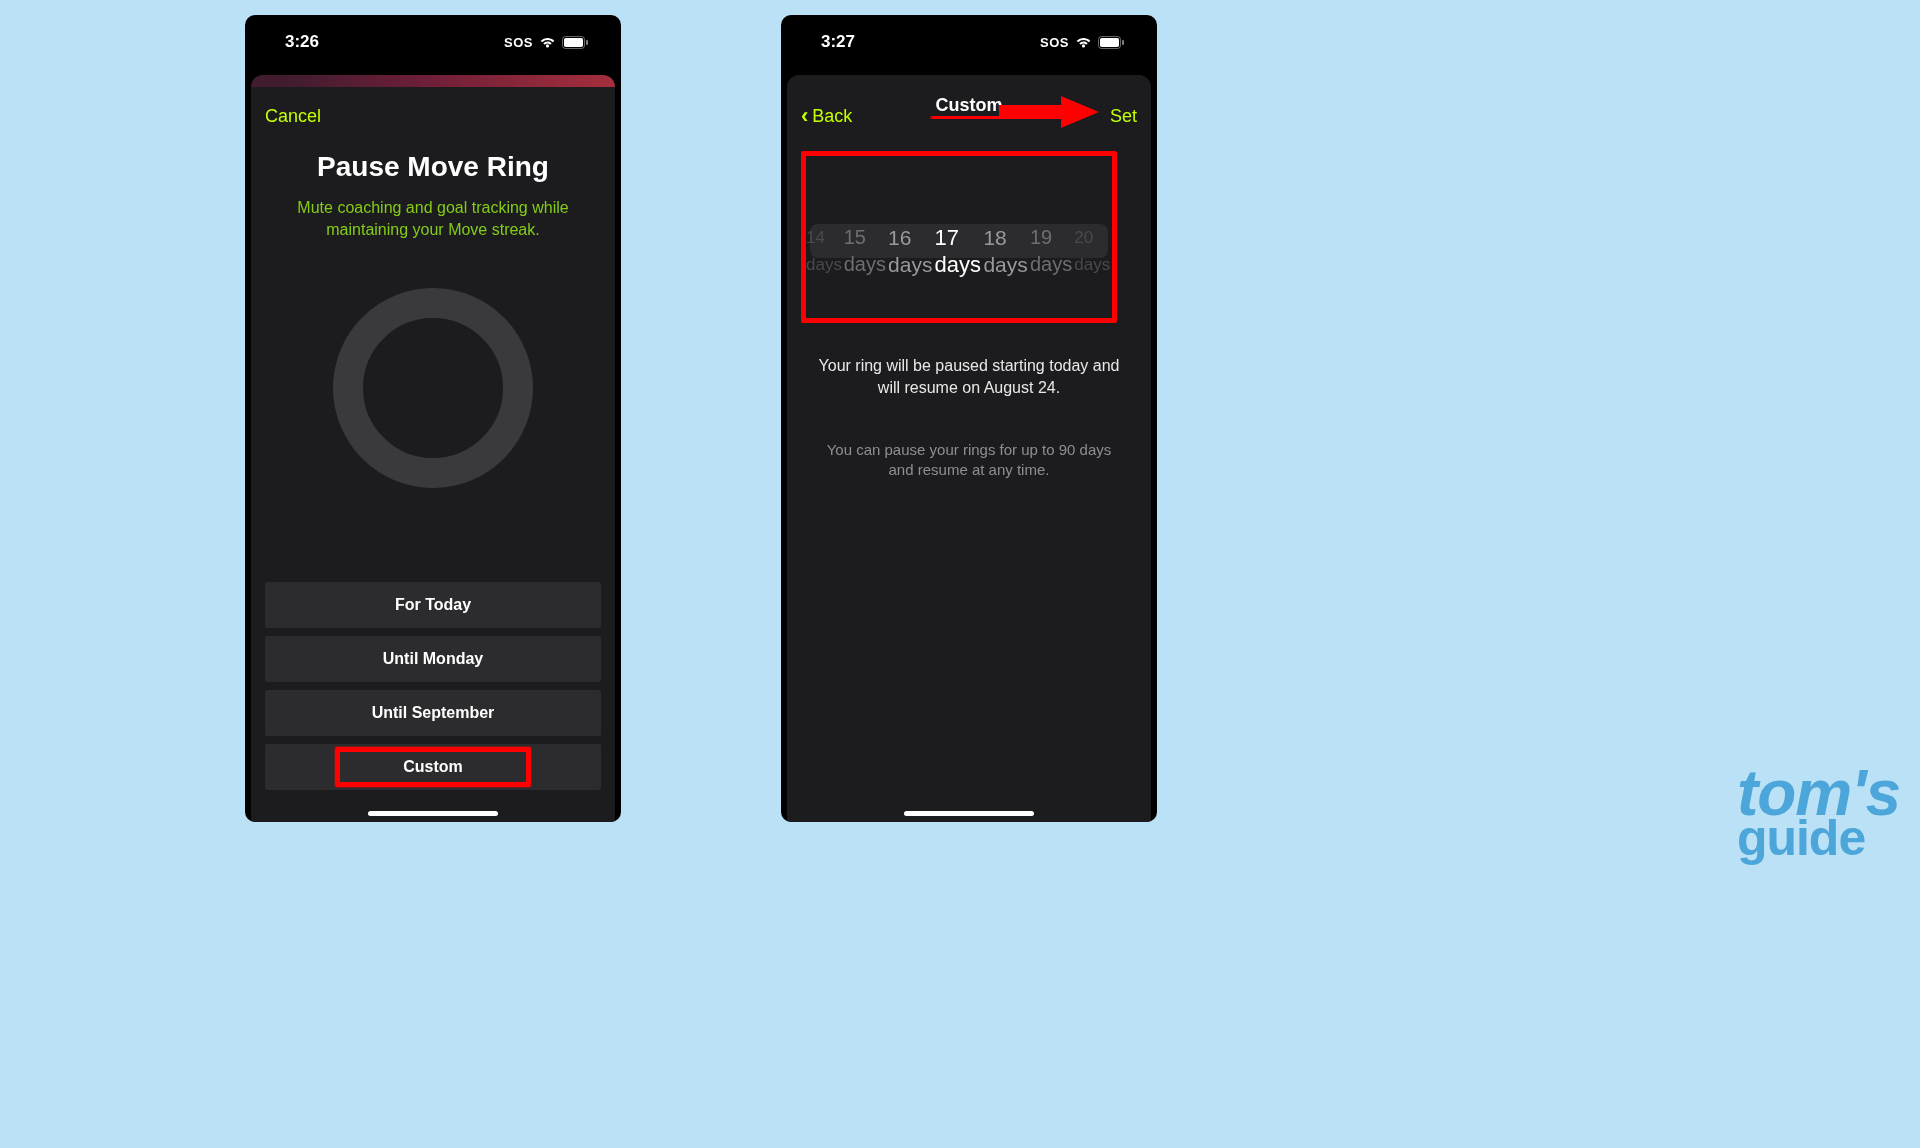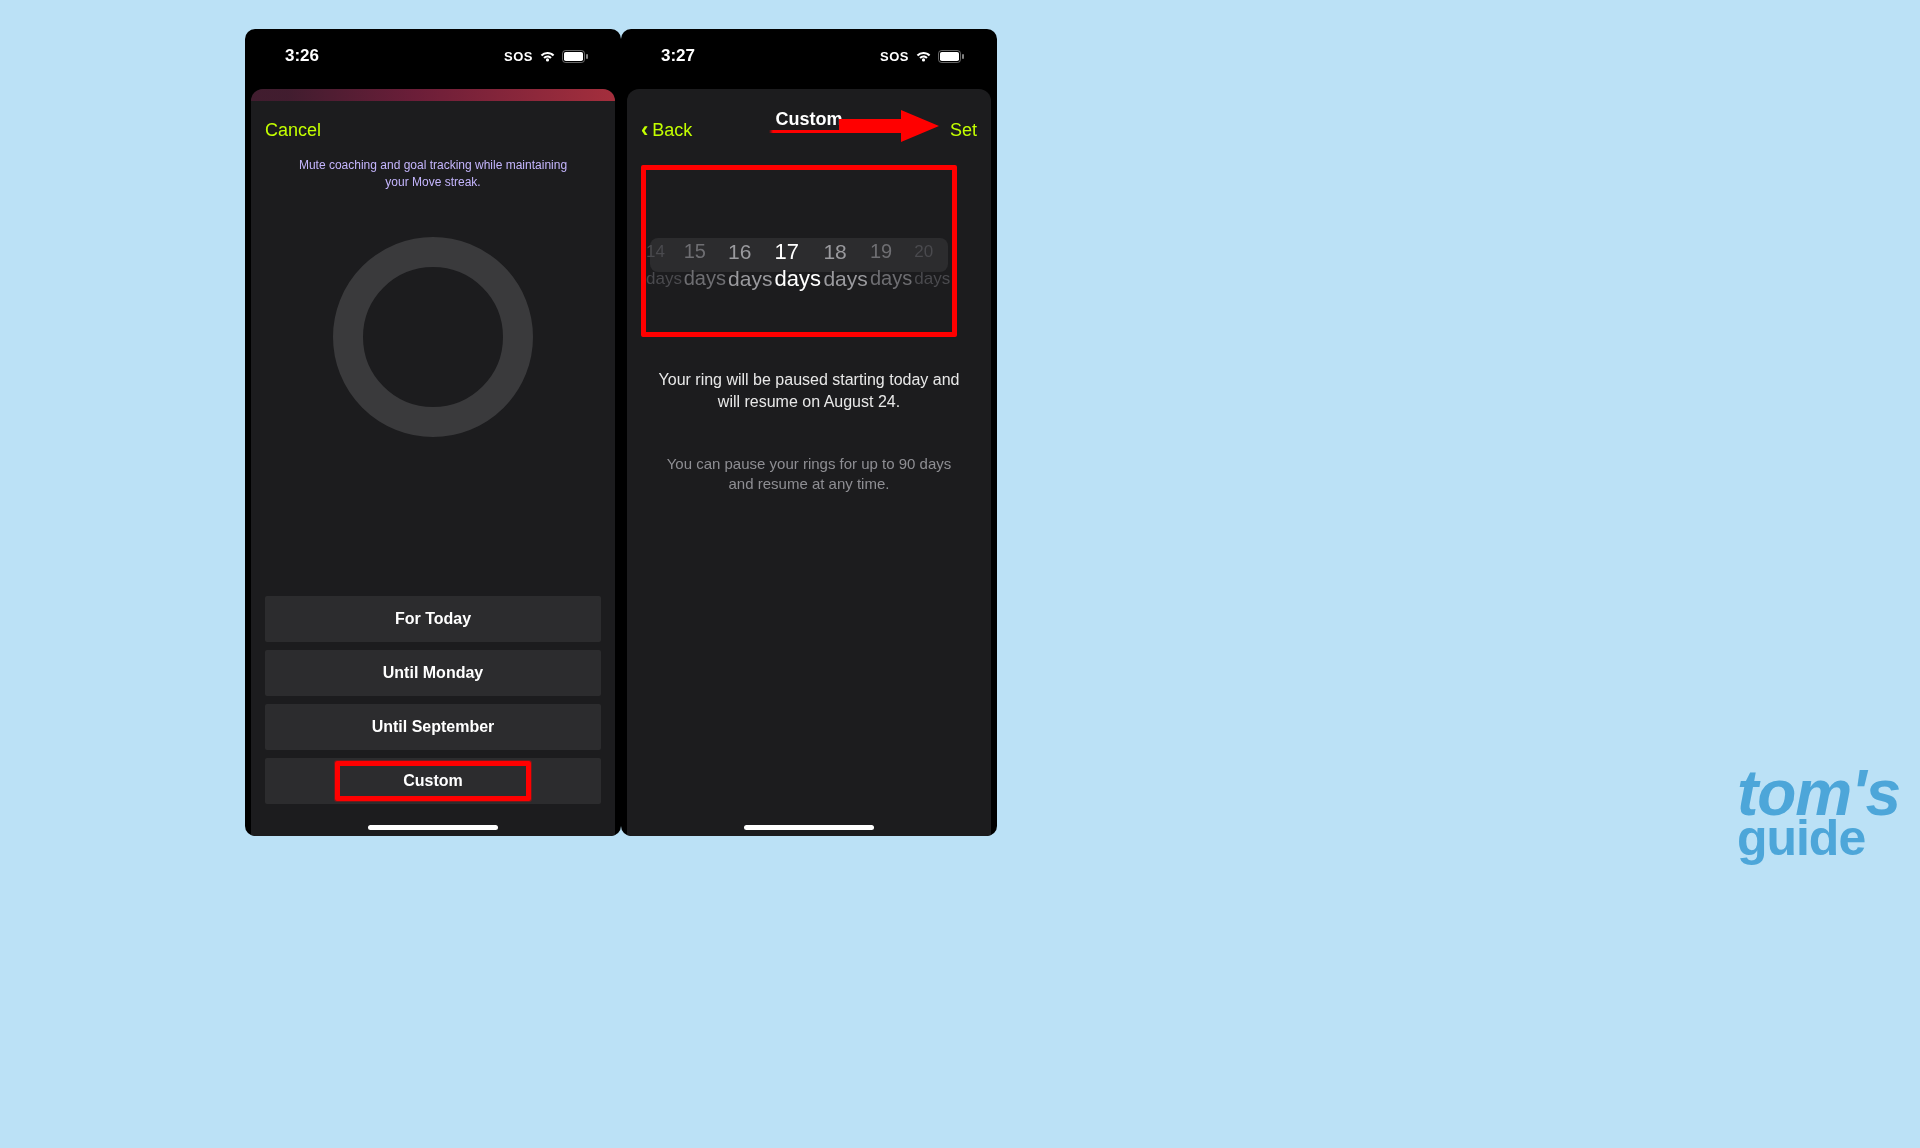--- a/index.html
+++ b/index.html
@@ -7,24 +7,25 @@
     background: #bbe1f6;
     width: 1920px;
     height: 1148px;
     font-family: -apple-system, "Helvetica Neue", Helvetica, Arial, sans-serif;
     position: relative;
     overflow: hidden;
   }
   .stage {
     position: absolute;
     left: 245px;
-    top: 29px;
+    top: 15px;
     width: 1160px;
     height: 812px;
     display: flex;
+    gap: 160px;
   }
   .phone {
     width: 376px;
     height: 807px;
     background: #000;
     border-radius: 10px;
     position: relative;
     overflow: hidden;
     color: #fff;
   }
@@ -89,23 +90,23 @@
   .title {
     margin-top: 22px;
     text-align: center;
     font-size: 28px;
     font-weight: 700;
   }
   .subtitle {
     margin-top: 14px;
     padding: 0 40px;
     text-align: center;
-    font-size: 12px;
+    font-size: 16px;
     line-height: 1.4;
-    color: #c4b5fd;
+    color: #84cc16;
   }
   .ring-wrap {
     display: flex;
     justify-content: center;
     margin-top: 46px;
   }
   .ring {
     width: 200px; height: 200px;
     border-radius: 50%;
     border: 30px solid #3a3a3c;
@@ -257,20 +258,21 @@
             </svg>
         </span>
       </span>
     </div>
 
     <div class="sheet">
       <div class="sheet-gradient"></div>
       <div class="nav-row">
         <span class="nav-link">Cancel</span>
       </div>
+      <div class="title">Pause Move Ring</div>
       <div class="subtitle">Mute coaching and goal tracking while maintaining your Move streak.</div>
       <div class="ring-wrap">
         <div class="ring"></div>
       </div>
 
       <div class="button-stack">
         <div class="opt-btn">For Today</div>
         <div class="opt-btn">Until Monday</div>
         <div class="opt-btn">Until September</div>
         <div class="opt-btn">

